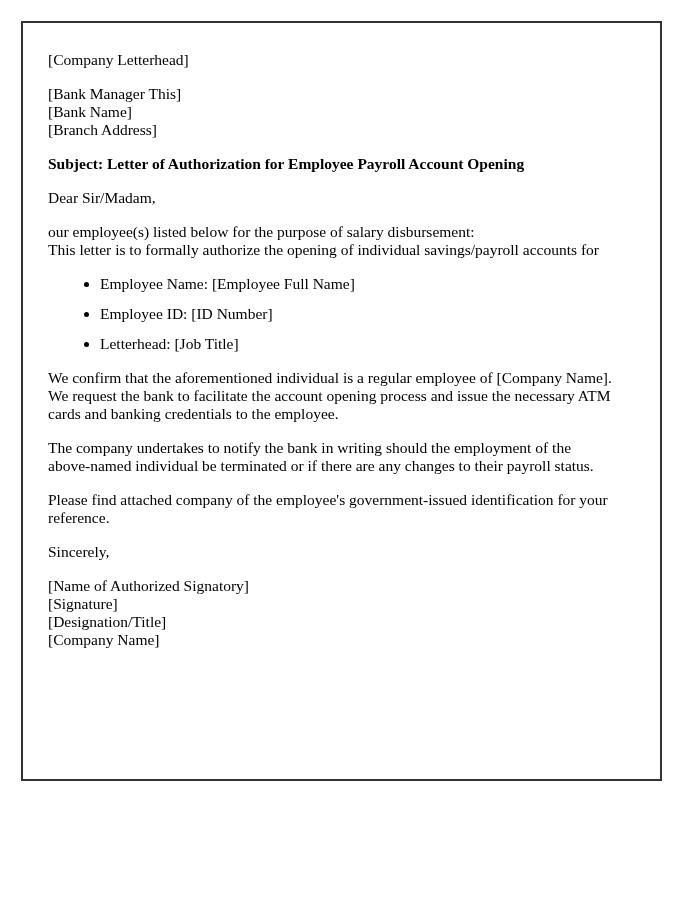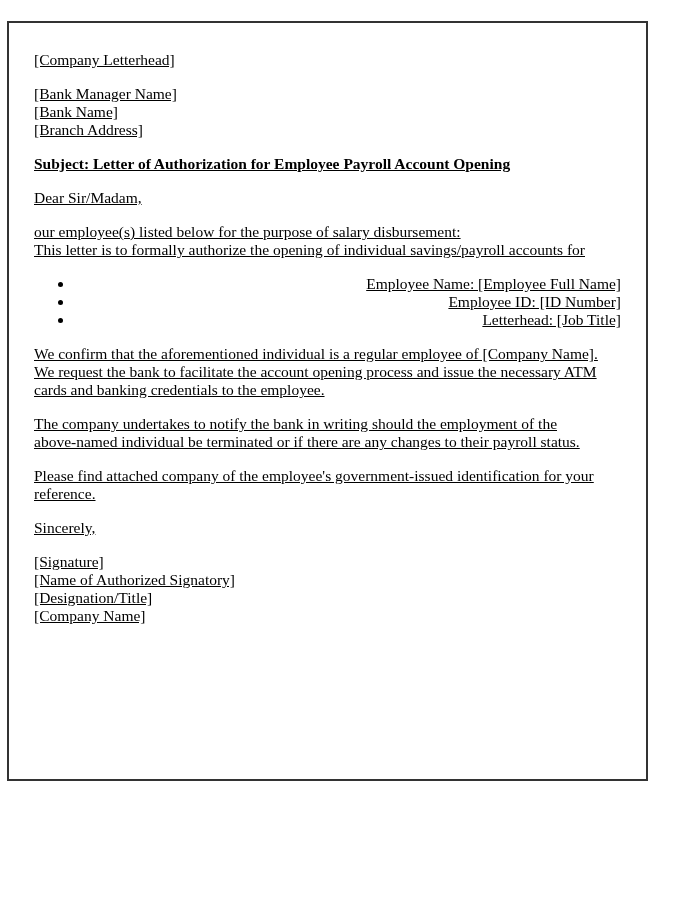--- a/index.html
+++ b/index.html
@@ -10,63 +10,61 @@
   .page {
     position: relative;
     width: 700px;
     height: 900px;
     background: #ffffff;
     font-family: "Liberation Serif", "DejaVu Serif", serif;
     color: #000000;
   }
   .letter {
     position: absolute;
-    left: 7px;
+    left: 21px;
     top: 21px;
     width: 641px;
     height: 760px;
     box-sizing: border-box;
     border: 2px solid #333333;
     padding: 28px 25px;
     background: #ffffff;
     font-size: 15.5px;
     line-height: 18px;
-    text-decoration: underline;
   }
   .para {
     margin: 0 0 16px 0;
   }
   .para.bold {
     font-weight: bold;
   }
   .line {
     display: block;
   }
   ul.bullet-list {
     margin: 0 0 16px 0;
     padding-left: 40px;
     list-style-type: disc;
   }
   ul.bullet-list li {
-    margin: 0;
+    margin: 12px;
     padding: 0;
-    text-align: right;
   }
 </style>
 </head>
 <body>
 
 <div class="page">
   <div class="letter">
 
     <p class="para">[Company Letterhead]</p>
 
 
     <p class="para">
-      <span class="line">[Bank Manager Name]</span>
+      <span class="line">[Bank Manager This]</span>
       <span class="line">[Bank Name]</span>
       <span class="line">[Branch Address]</span>
     </p>
 
     <p class="para bold">Subject: Letter of Authorization for Employee Payroll Account Opening</p>
 
     <p class="para">Dear Sir/Madam,</p>
 
     <p class="para">
       <span class="line">our employee(s) listed below for the purpose of salary disbursement:</span>
@@ -92,20 +90,20 @@
 
     <p class="para">
       <span class="line">Please find attached company of the employee's government-issued identification for your</span>
       <span class="line">reference.</span>
     </p>
 
 
     <p class="para">Sincerely,</p>
 
     <p class="para">
+      <span class="line">[Name of Authorized Signatory]</span>
       <span class="line">[Signature]</span>
-      <span class="line">[Name of Authorized Signatory]</span>
       <span class="line">[Designation/Title]</span>
       <span class="line">[Company Name]</span>
     </p>
 
   </div>
 </div>
 
 </body></html>

